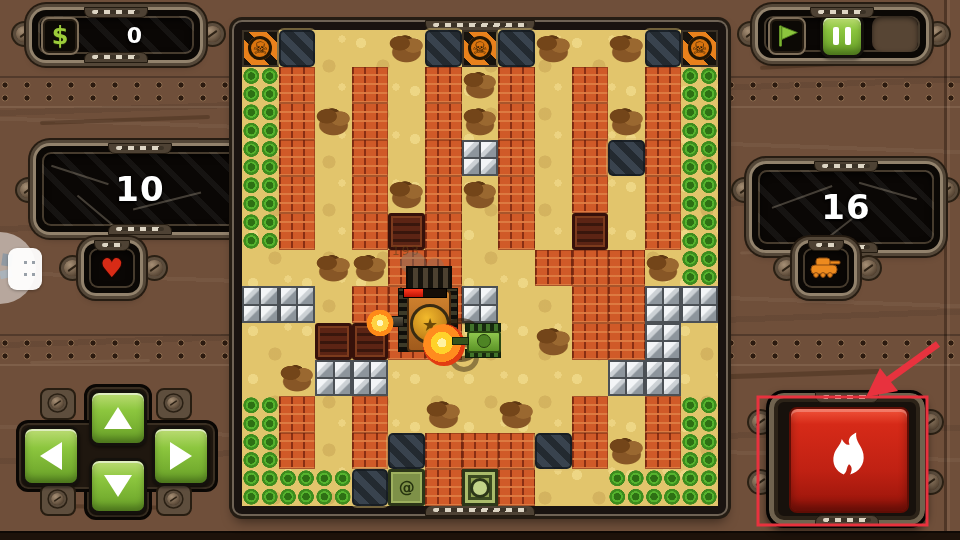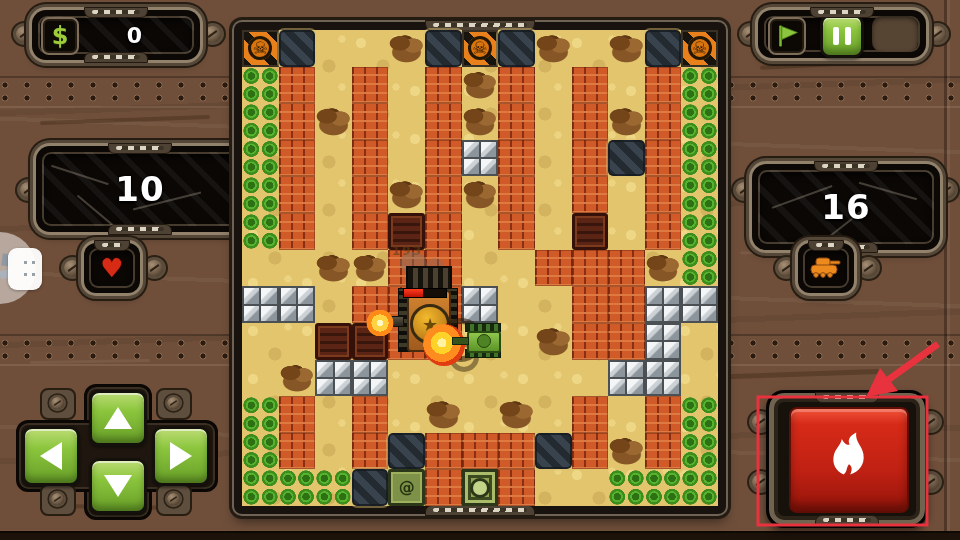--- a/index.html
+++ b/index.html
@@ -152,21 +152,21 @@
   #boss .hull{position:absolute;left:15px;top:38px;width:40px;height:58px;
     background:linear-gradient(180deg,#d2842f,#a05a1c);border:2px solid #4a2c10;border-radius:4px;}
   #boss .turret{position:absolute;left:18px;top:52px;width:34px;height:34px;border-radius:50%;
     background:radial-gradient(circle at 40% 32%, #f2ba2c, #c8891d 60%, #8a5a10);
     border:3px solid #392b12;display:flex;align-items:center;justify-content:center;
     font-size:18px;font-weight:800;color:#6b4a08;}
   #boss .barrel{position:absolute;left:-18px;top:64px;width:28px;height:9px;
     background:linear-gradient(#5a5442,#2a2620);border:1px solid #11100b;}
   #boss-hp{left:161px;top:258px;width:42px;height:8px;background:#150d07;border:1px solid #000;}
   #boss-hp i{display:block;height:100%;background:linear-gradient(#ff3c20,#bd1204);}
-  #dmg-popup{left:150px;top:214px;font-size:12px;font-weight:700;color:rgba(96,62,24,.62);
+  #dmg-popup{left:150px;top:214px;font-size:12px;font-weight:400;color:rgba(96,62,24,.62);
     letter-spacing:2px;}
   #muzzle-flash{left:124px;top:280px;width:28px;height:26px;
     background:radial-gradient(circle,#fff8c2 0 18%,#ffd242 18% 45%,#ff8a18 45% 68%,transparent 72%);}
   #ptank{left:223px;top:293px;width:34px;height:34px;}
   #ptank .trk{position:absolute;left:0;width:34px;height:7px;background:#1c3312;border:1px solid #0f1f0a;
     background-image:repeating-linear-gradient(90deg,#16280e 0 4px,#41732a 4px 8px);}
   #ptank .hull{position:absolute;left:2px;top:8px;width:30px;height:18px;
     background:linear-gradient(#8fc74d,#5b9327);border:2px solid #2b4913;border-radius:3px;}
   #ptank .dome{position:absolute;left:12px;top:11px;width:12px;height:12px;border-radius:50%;
     background:#4e8424;border:1px solid #24400f;}

